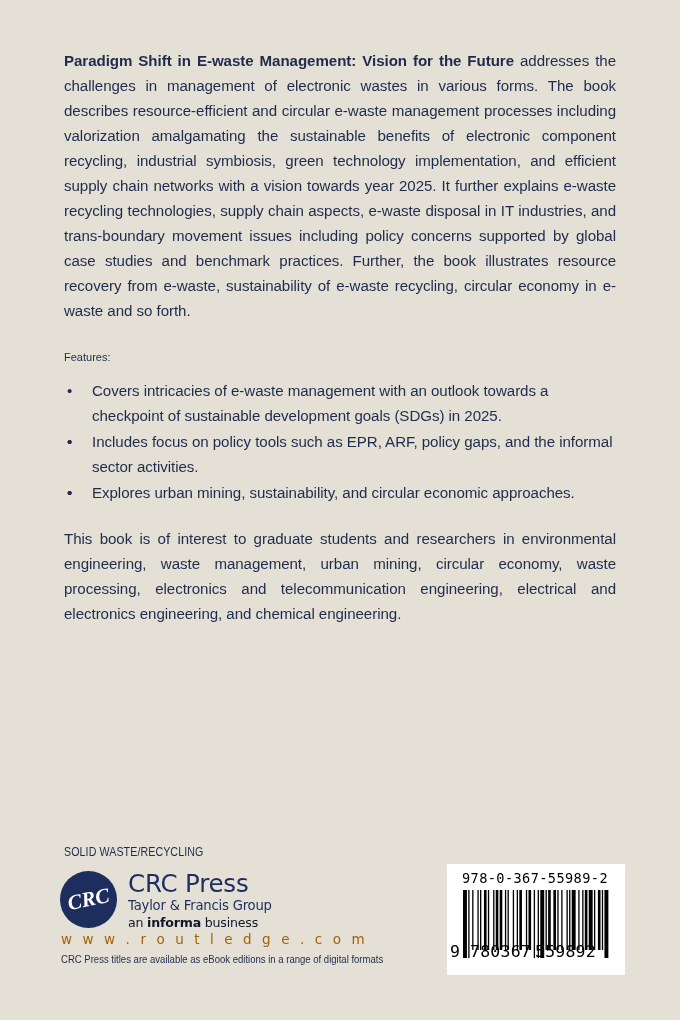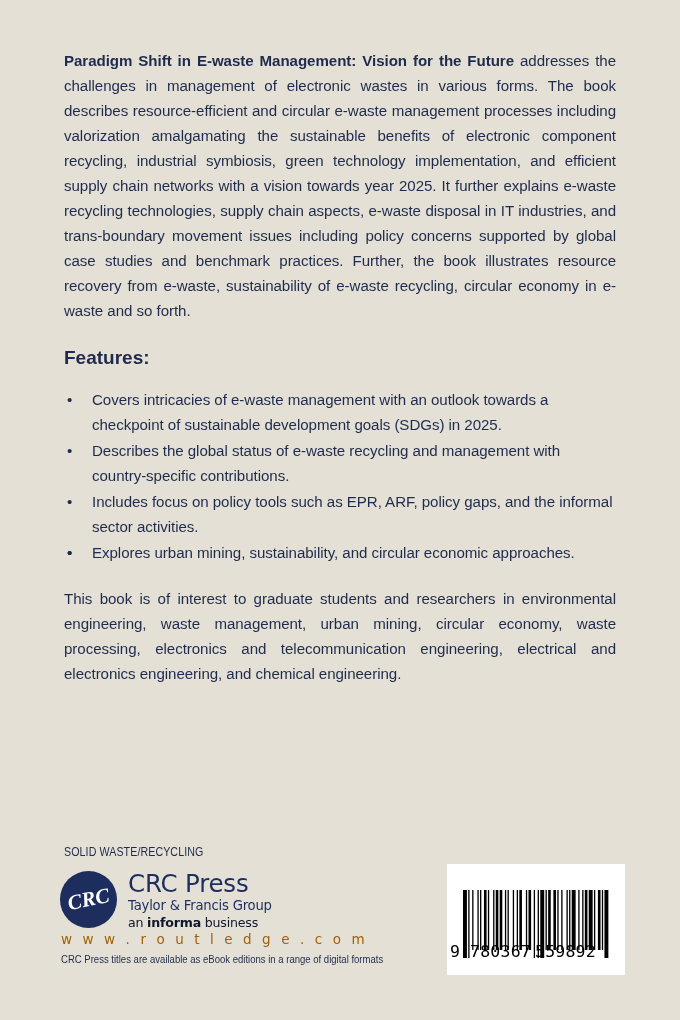--- a/index.html
+++ b/index.html
@@ -38,24 +38,24 @@
     margin: 0;
     letter-spacing: -0.05px;
     color: #1e2b4d;
   }
   .blurb .lead {
     font-weight: bold;
   }
 
   
   .features-heading {
-    font-size: 19px;
-    line-height: 25px;
-    font-weight: bold;
-    margin: 22px 0 17px 0;
+    font-size: 11px;
+    line-height: 25px;
+    font-weight: normal;
+    margin: 22px 0 8px 0;
     color: #1e2b4d;
   }
   ul.features {
     list-style: none;
     margin: 0;
     padding: 0;
   }
   ul.features li {
     position: relative;
     padding-left: 28px;
@@ -244,21 +244,21 @@
 <div class="cover">
 
   <div class="content">
 
     <p class="blurb"><span class="lead">Paradigm Shift in E-waste Management: Vision for the Future</span><span> addresses the challenges in management of electronic wastes in various forms. The  book describes resource-efficient and circular e-waste management processes including valorization amalgamating the sustainable benefits of electronic component recycling, industrial symbiosis, green technology implementation, and efficient supply chain networks with a vision towards year 2025. It further explains e-waste recycling technologies, supply chain aspects, e-waste disposal in IT industries, and trans-boundary movement issues including policy concerns supported by global case studies and benchmark practices. Further, the book illustrates resource recovery from e-waste, sustainability of e-waste recycling, circular economy in e-waste and so forth.</span></p>
 
     <div class="features-heading">Features:</div>
 
     <ul class="features">
       <li><span class="bullet">•</span><span>Covers intricacies of e-waste management with an outlook towards a checkpoint of sustainable development goals (SDGs) in 2025.</span></li>
-      <li><span class="bullet">•</span><span>Describes the global status of e-waste recycling and management with country-specific contributions.</span></li>
+      <li><span class="bullet">•</span></li>
       <li><span class="bullet">•</span><span>Includes focus on policy tools such as EPR, ARF, policy gaps, and the informal sector activities.</span></li>
       <li><span class="bullet">•</span></li>
       <li><span class="bullet">•</span><span>Explores urban mining, sustainability, and circular economic approaches.</span></li>
     </ul>
 
     <p class="closing">This book is of interest to graduate students and researchers in environmental engineering, waste management, urban mining, circular economy, waste processing, electronics and telecommunication engineering, electrical and electronics engineering, and chemical engineering.</p>
   </div>
 
   <div class="category">SOLID WASTE/RECYCLING</div>
 
@@ -270,20 +270,21 @@
       <div class="pub-name">CRC Press</div>
       <div class="pub-group">Taylor &amp; Francis Group</div>
       <div class="pub-informa"><span>an </span><b>informa</b><span> business</span></div>
     </div>
   </div>
 
   <div class="weburl">w w w . r o u t l e d g e . c o m</div>
   <div class="ebook-note">CRC Press titles are available as eBook editions in a range of digital formats</div>
 
   <div class="barcode-box">
+    <div class="barcode-isbn">978-0-367-55989-2</div>
     <svg class="bars" id="bars-svg" viewBox="0 0 148 68" preserveAspectRatio="none">
         <rect x="0.00" y="0" width="3.93" height="68" fill="#000"></rect>
         <rect x="5.24" y="0" width="1.31" height="68" fill="#000"></rect>
         <rect x="9.17" y="0" width="1.31" height="60" fill="#000"></rect>
         <rect x="14.41" y="0" width="1.31" height="60" fill="#000"></rect>
         <rect x="17.03" y="0" width="1.31" height="60" fill="#000"></rect>
         <rect x="20.96" y="0" width="2.62" height="60" fill="#000"></rect>
         <rect x="24.88" y="0" width="1.31" height="60" fill="#000"></rect>
         <rect x="30.12" y="0" width="1.31" height="60" fill="#000"></rect>
         <rect x="32.74" y="0" width="2.62" height="60" fill="#000"></rect>

